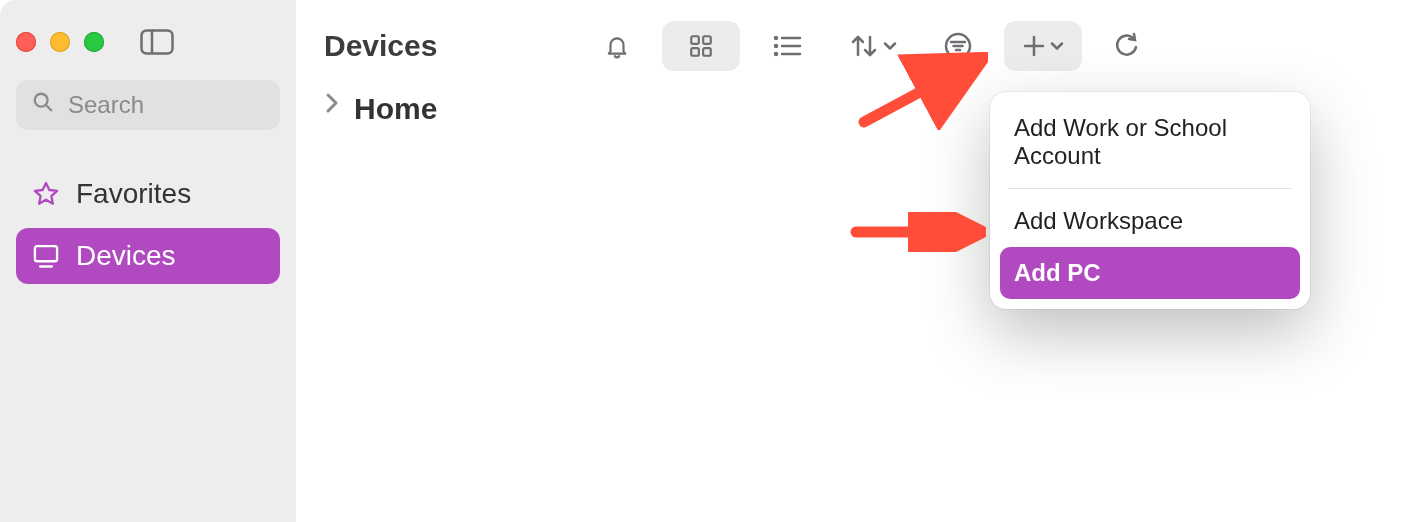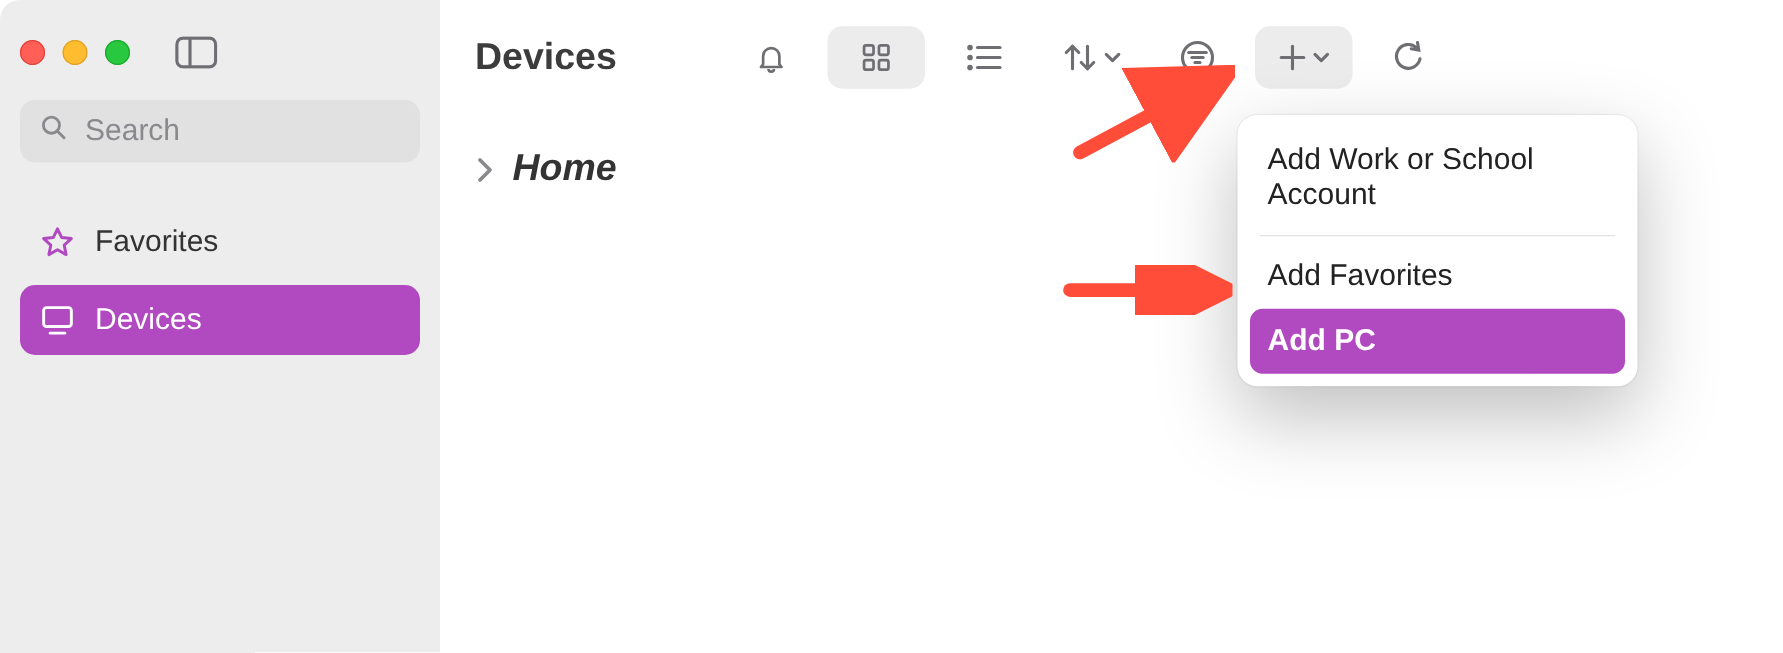--- a/index.html
+++ b/index.html
@@ -16,21 +16,21 @@
   
   .window {
     display: flex;
     width: 1180px;
     height: 522px;
     border-radius: 16px 16px 0 0;
     overflow: visible;
     position: relative;
   }
   .sidebar {
-    width: 352px;
+    width: 296px;
     background: #ededed;
     padding: 24px 16px;
     border-radius: 16px 0 0 0;
     display: flex;
     flex-direction: column;
     gap: 20px;
   }
   .main {
     flex: 1;
     background: #fff;
@@ -77,21 +77,21 @@
 
   
   .nav { display: flex; flex-direction: column; gap: 6px; margin-top: 16px; }
   .nav-item {
     display: flex;
     align-items: center;
     gap: 16px;
     height: 56px;
     padding: 0 16px;
     border-radius: 12px;
-    font-size: 24px;
+    font-size: 28px;
     color: #333;
     cursor: pointer;
   }
   .nav-item.active { background: #b14ac0; color: #fff; }
   .nav-item .icon { width: 28px; height: 28px; display: flex; align-items:center; justify-content:center; }
   .nav-item.active svg { stroke: #fff; fill: none; }
   .nav-item svg { stroke: #b14ac0; fill: none; }
 
   
   .toolbar {
@@ -120,26 +120,25 @@
   }
   .tb-btn.wide { min-width: 78px; gap: 4px; }
   .tb-btn.pill { background: #ececec; }
   .tb-btn svg { display: block; }
 
   .tb-group { display: flex; align-items:center; gap: 20px; }
 
   
   .crumb-row {
     display: flex;
-    align-items: flex-end;
+    align-items: flex-start;
     gap: 14px;
     padding: 0 28px;
     height: 60px;
     color: #333;
-    font-style: italic;
   }
   .crumb-label { font-size: 30px; font-weight: 800; }
 
   
   .menu {
     position: absolute;
     left: 990px;
     top: 92px;
     width: 320px;
     background: #fff;
@@ -316,21 +315,21 @@
       </span>
       <span class="crumb-label">Home</span>
     </div>
 
   </section>
 </div>
 
 <div class="menu">
   <div class="menu-item">Add Work or School Account</div>
   <div class="menu-sep"></div>
-  <div class="menu-item">Add Favorites</div>
+  <div class="menu-item">Add Workspace</div>
   <div class="menu-item hover">Add PC</div>
 </div>
 
 <svg class="arrow" style="left:858px; top:52px;" width="130" height="78">
   <defs>
       <marker id="ah1" markerWidth="8" markerHeight="8" refX="6" refY="4" orient="auto">
         <path d="M0 0L8 4L0 8z" fill="#ff4d3a"></path>
       </marker>
     </defs>
   <line x1="6" y1="70" x2="118" y2="10" stroke="#ff4d3a" stroke-width="11" marker-end="url(#ah1)" stroke-linecap="round"></line>

